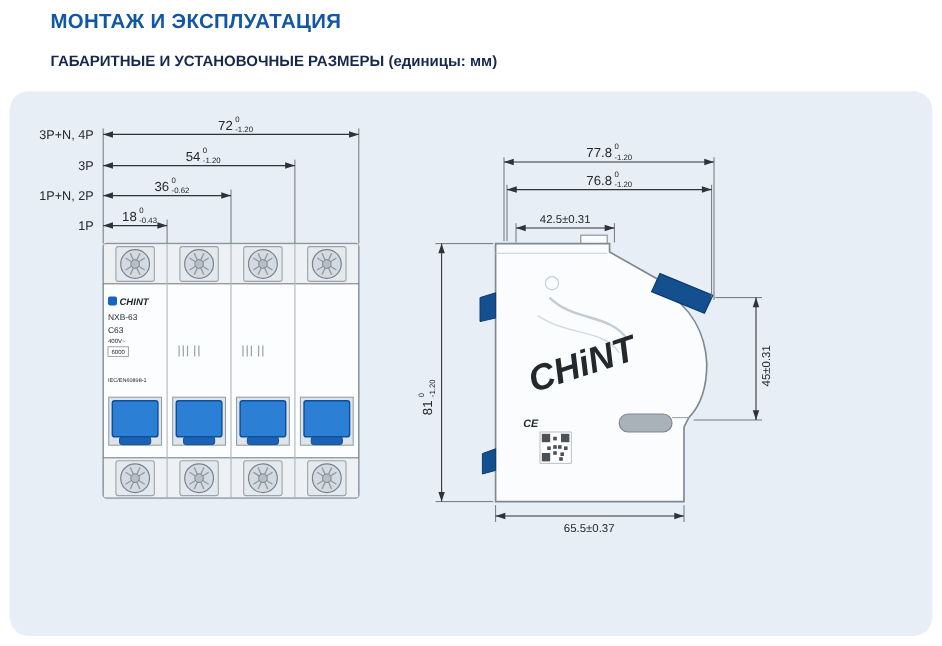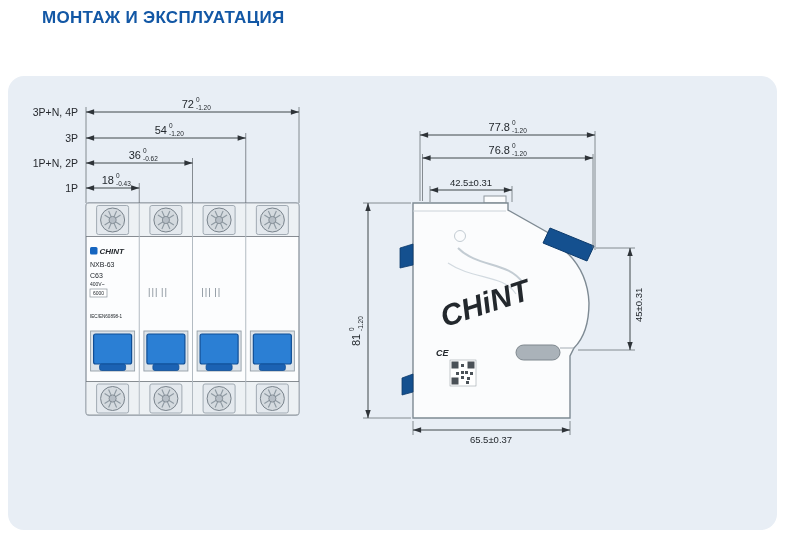--- a/index.html
+++ b/index.html
@@ -34,20 +34,21 @@
   .toltxt  { font-size:6.5px; }
   .lbltxt  { font-size:10.5px; fill:#26292e; }
   .pmtxt   { font-size:9.5px; }
 </style>
 </head>
 <body>
 
 <div class="page">
 
   <div class="title">МОНТАЖ И ЭКСПЛУАТАЦИЯ</div>
+  <div class="subtitle">ГАБАРИТНЫЕ И УСТАНОВОЧНЫЕ РАЗМЕРЫ (единицы: мм)</div>
 
   <div class="panel">
 
     <svg style="left:12px; top:8px;" width="330" height="350" viewBox="0 0 330 350">
       <defs>
         <marker id="ar1" viewBox="0 0 10 10" refX="9.5" refY="5" markerWidth="10" markerHeight="10" orient="auto-start-reverse">
           <path d="M0.5,2 L9.5,5 L0.5,8 Z" fill="#2e3338"></path>
         </marker>
         <g id="screwF">
           <rect x="-16" y="-14.5" width="32" height="29" rx="2" fill="#e4e9ee" stroke="#99a3ab" stroke-width="0.9"></rect>

